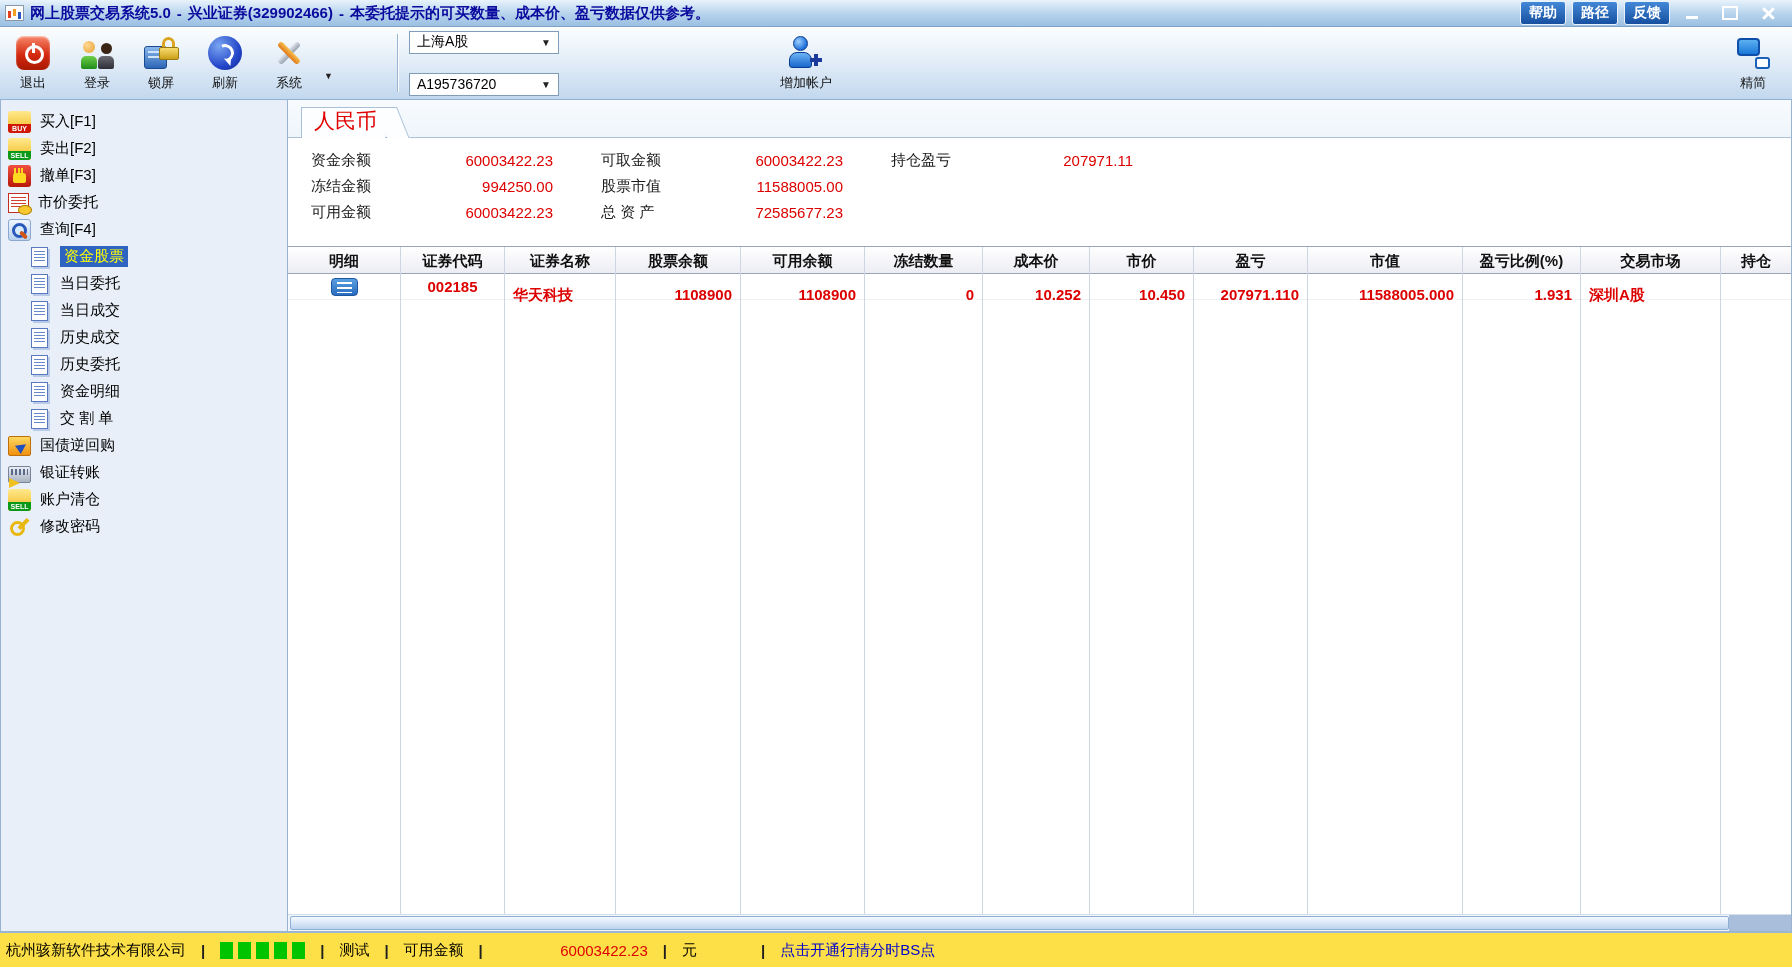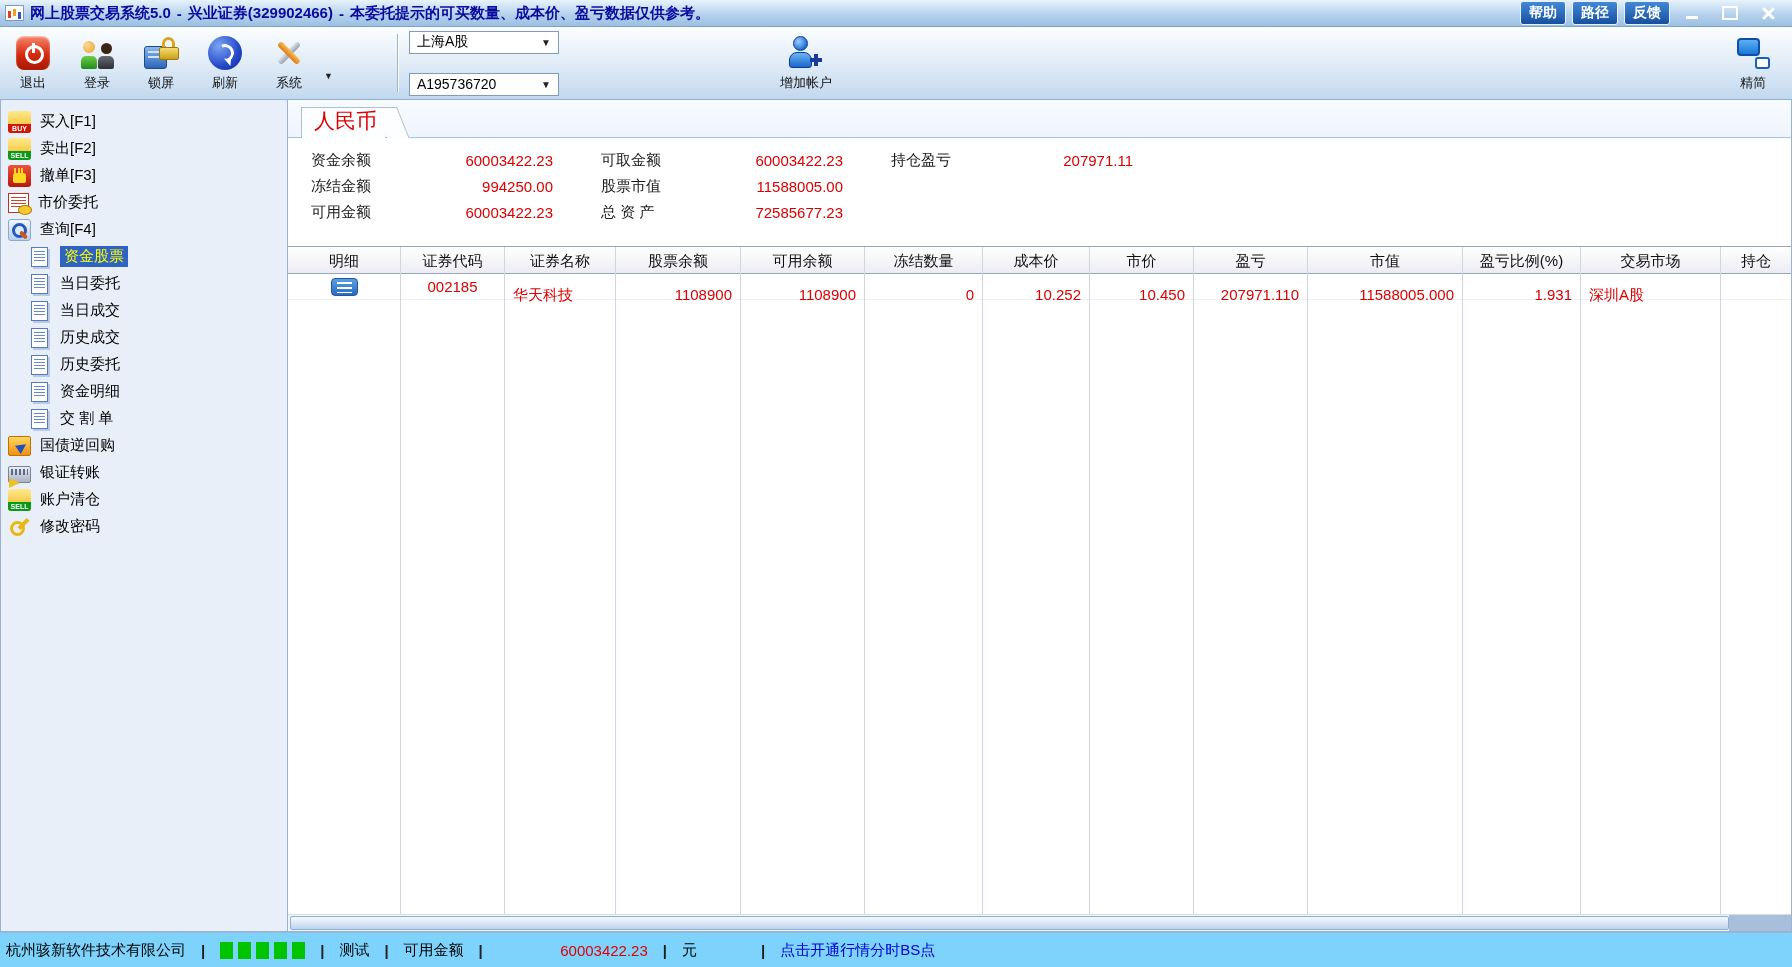--- a/index.html
+++ b/index.html
@@ -133,36 +133,36 @@
     margin-bottom:-1px; cursor:pointer; z-index:1; }
   .tab-edge { position:absolute; top:-1px; right:-12px; bottom:0; width:22px; background:#fcfeff;
     border-right:1px solid #a9c0d8; border-top:1px solid #a9c0d8; transform:skewX(22deg); transform-origin:0 0; }
 
   .summary { padding:9px 0 0 23px; height:108px; font-size:15px; }
   .srow { display:flex; height:26px; align-items:center; }
   .slabel { width:70px; color:#1a1a1a; white-space:nowrap; }
   .svalue { width:172px; text-align:right; color:#dd0000; margin-right:48px; white-space:nowrap; }
 
   .grid { flex:1; display:flex; border-top:1px solid #98a6b8; overflow:hidden; }
-  .gcol { border-right:1px solid #cfd6e2; display:flex; flex-direction:column; flex:0 0 auto; overflow:hidden; }
+  .gcol { border-right:1px solid #cfd6e2; display:flex; flex-direction:column; flex:0 0 auto; overflow:hidden;font-weight:bold; }
   .gcol.last { flex:1 1 auto; border-right:none; }
   .gh { height:27px; line-height:27px; text-align:center; font-size:15px; color:#101010; white-space:nowrap; overflow:hidden;
     background:linear-gradient(#ffffff,#ececf4); border-bottom:1px solid #98a6b8; }
   .gc { height:26px; line-height:26px; font-size:15px; color:#dd0000; border-bottom:1px solid #eef1f6; padding:8px 8px; white-space:nowrap; }
   .ar { text-align:right; } .ac { text-align:center; padding:0 2px; } .al { text-align:left; }
   .detail-btn { width:27px; height:18px; margin:4px auto; background:linear-gradient(#5aa0e0,#2a6cc0); border:1px solid #1c55a0;
     border-radius:4px; display:flex; align-items:center; justify-content:center; cursor:pointer; }
   .detail-lines { width:15px; height:11px; background:repeating-linear-gradient(#fff 0 2px, transparent 2px 5px); }
 
   .hscroll { height:17px; display:flex; background:#f1f6fc; border-top:1px solid #d6e0ec; padding:1px 0 1px 2px; }
   .hthumb { flex:1; background:linear-gradient(#f5f9fe, #dde9f8 45%, #bdd3ed); border:1px solid #8fafd6; border-radius:2px; cursor:pointer; }
   .hend { width:62px; background:#a9beda; margin:-1px 0; }
 
   
-  .statusbar { height:35px; background:#7dd3fc; border-top:1px solid #98b8da; display:flex; align-items:center;
+  .statusbar { height:35px; background:#fde047; border-top:1px solid #98b8da; display:flex; align-items:center;
     font-size:15px; color:#000; padding-left:6px; gap:15px; }
   .sb-sep { font-weight:bold; color:#202020; }
   .blocks { display:flex; gap:5px; }
   .blk { width:13px; height:17px; background:#00c400; }
   .sb-value { width:150px; text-align:right; color:#dd0000; }
   .sb-link { color:#0000cc; cursor:pointer; }
   .sb-gap { width:34px; }
 </style>
 </head>
 <body>

